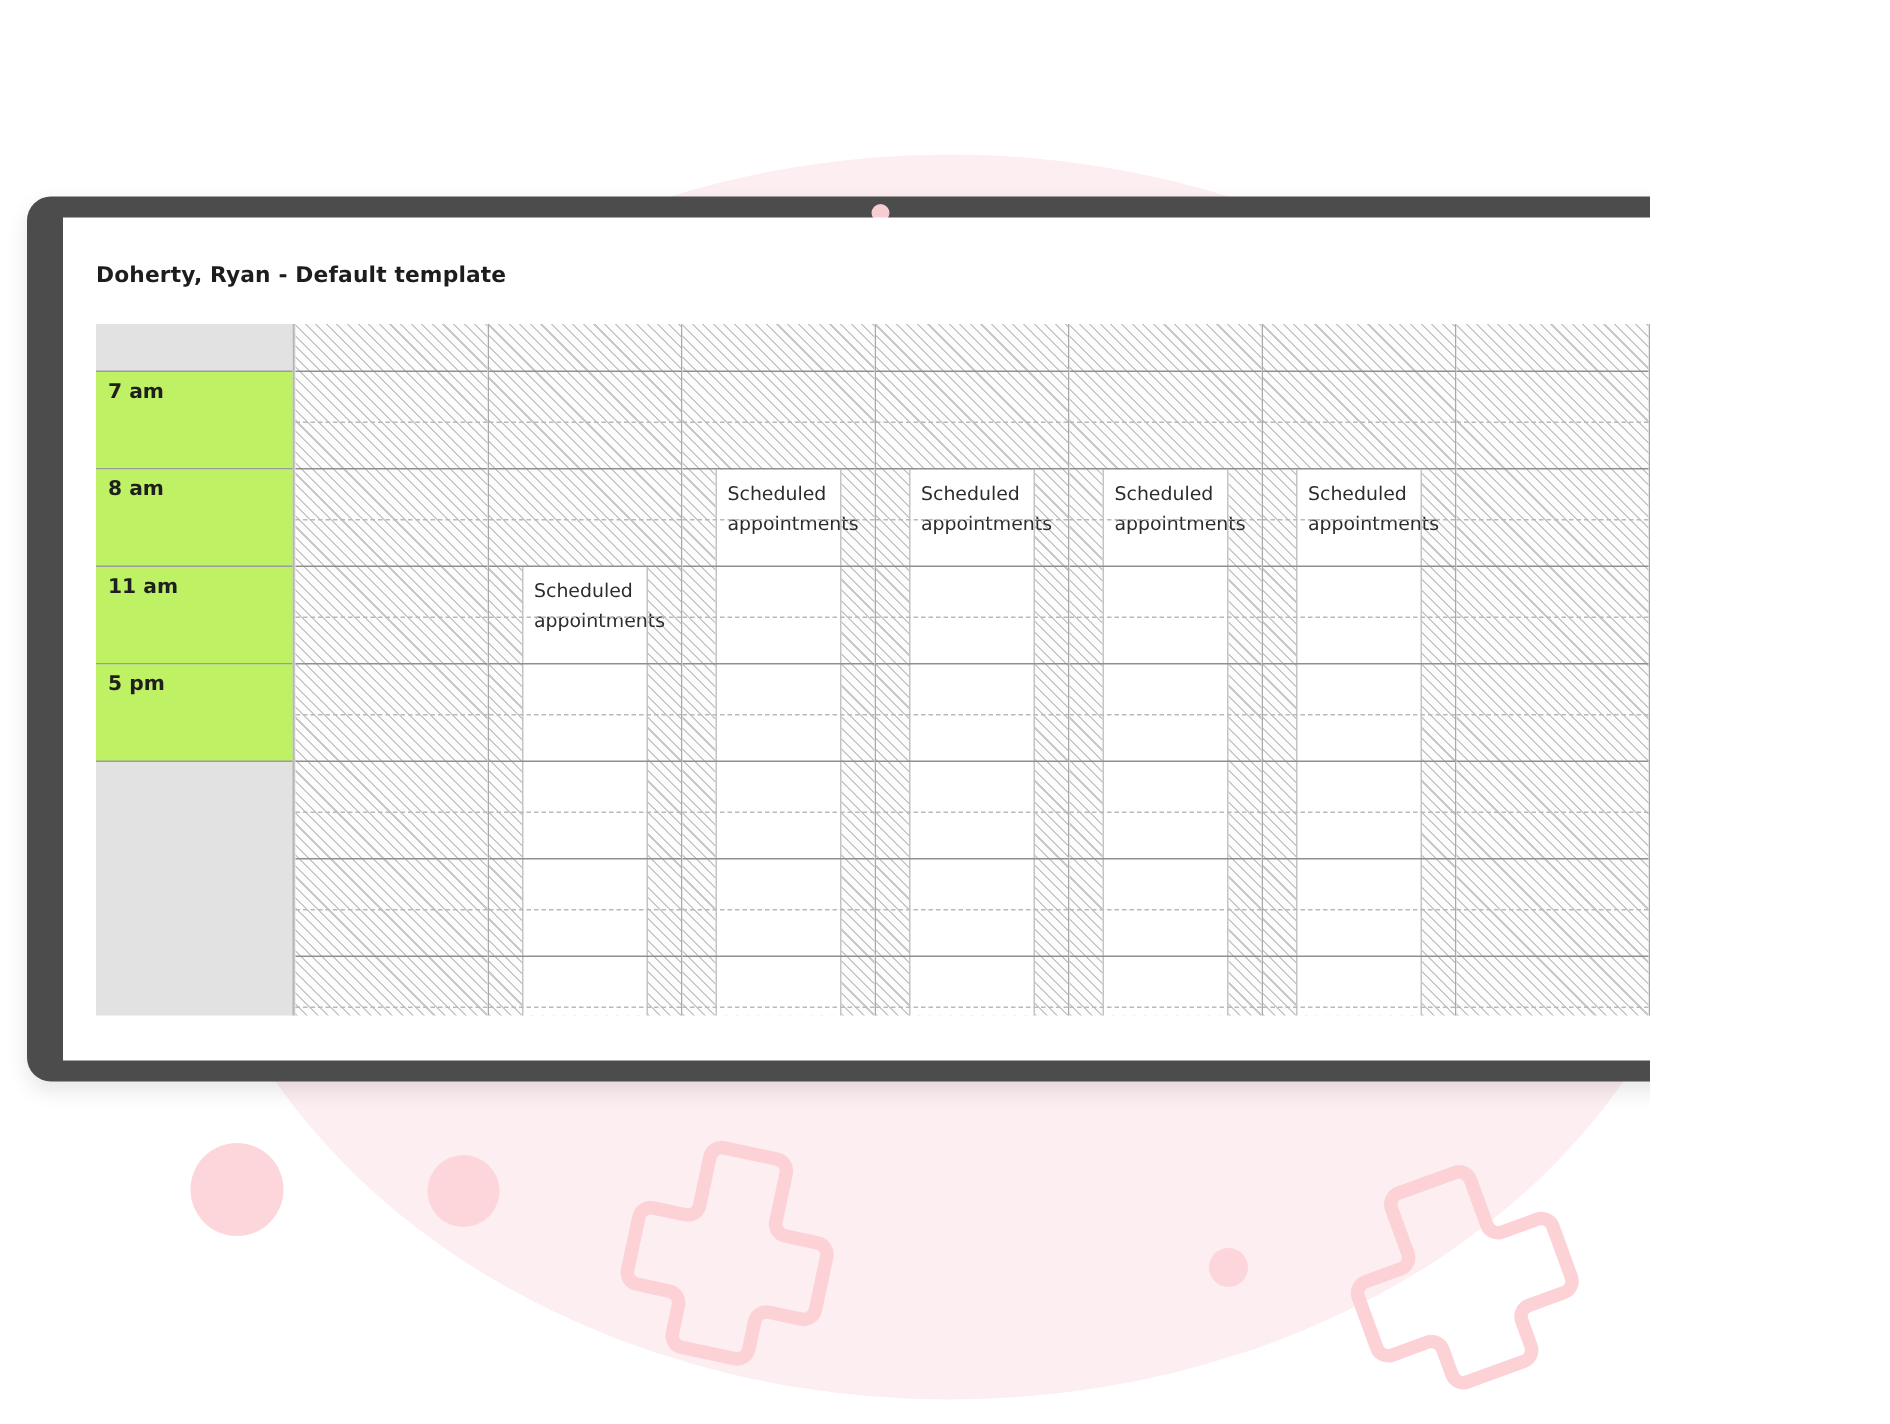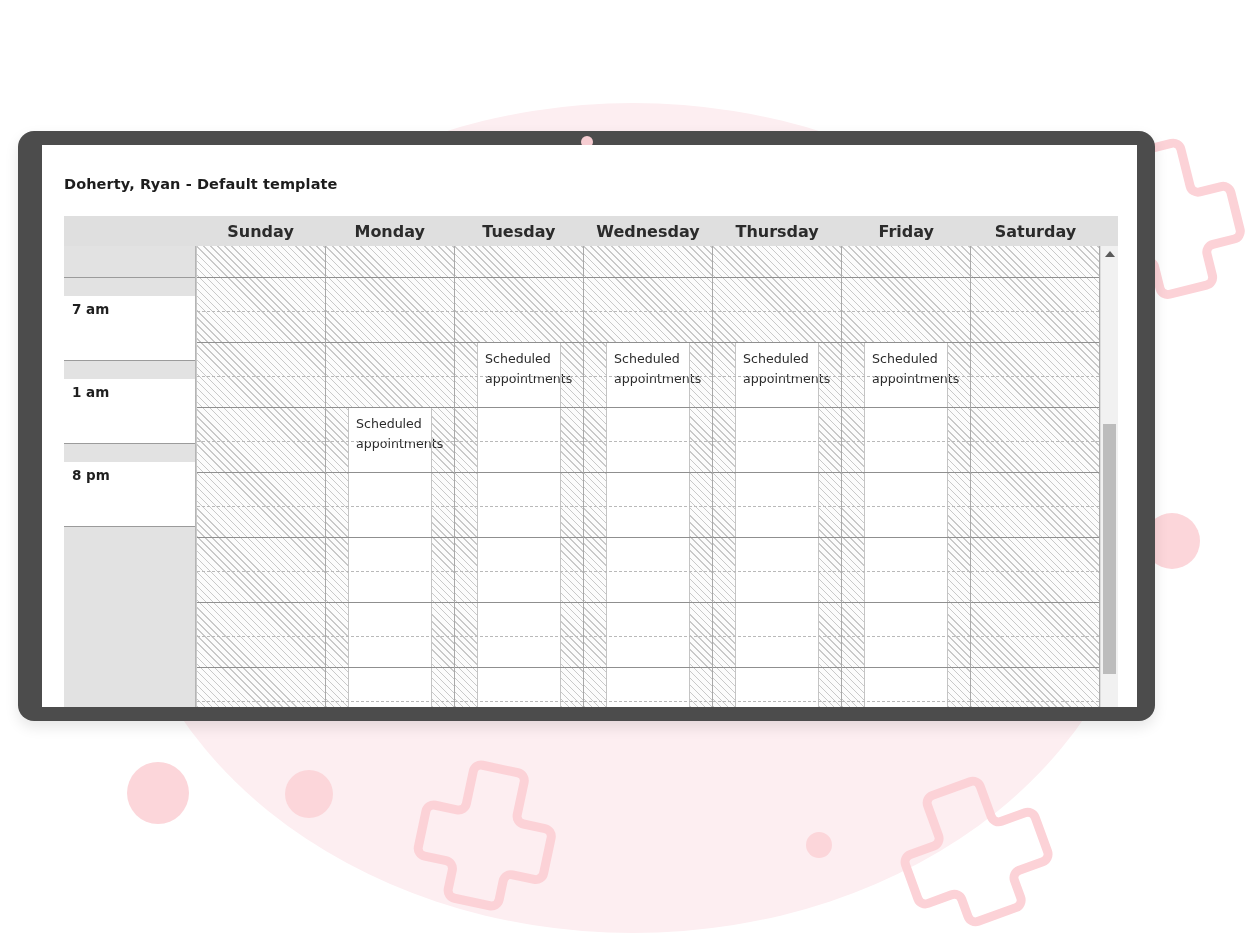--- a/index.html
+++ b/index.html
@@ -4,21 +4,21 @@
 <style>
   html, body {
     margin: 0; padding: 0;
     width: 1260px; height: 949px;
     background: #ffffff;
     font-family: "DejaVu Sans", sans-serif;
     overflow: hidden;
   }
   #stage {
     position: relative;
-    width: 1260px; height: 949px;
+    width: 1100px; height: 949px;
     background: #ffffff;
     overflow: hidden;
   }
 
   
   .bg-layer { position: absolute; inset: 0; overflow: hidden; pointer-events: none; }
   .blob {
     position: absolute;
     left: 118px; top: 103px;
     width: 1030px; height: 830px;
@@ -121,23 +121,22 @@
   .gutter-spacer {
     height: 32px;
     box-sizing: border-box;
     border-bottom: 1px solid #9b9b9b;
     background: #e2e2e2;
   }
   .gutter-row {
     height: 65px;
     box-sizing: border-box;
     border-bottom: 1px solid #9b9b9b;
-    background: #ffffff;
+    background: #bef264;
     position: relative;
-    margin-top: 18px;
   }
   .gutter-row .tlabel {
     position: absolute;
     left: 8px; top: 5px;
     font-size: 13.5px;
     font-weight: bold;
     color: #1f1f1f;
   }
 
   .days {
@@ -268,44 +267,36 @@
 
   <div class="device">
     <span class="camera"></span>
 
     <div class="screen">
 
       <div class="app-title">Doherty, Ryan - Default template</div>
 
       <div class="cal">
 
-        <div class="cal-head">
-          <div class="corner"></div>
-          <div class="dayname">Sunday</div>
-          <div class="dayname">Monday</div>
-          <div class="dayname">Tuesday</div>
-          <div class="dayname">Wednesday</div>
-          <div class="dayname">Thursday</div>
-          <div class="dayname">Friday</div>
-          <div class="dayname">Saturday</div>
-          <div class="scrollpad"></div>
-        </div>
 
         <div class="cal-body">
 
           <div class="gutter">
             <div class="gutter-spacer"></div>
             <div class="gutter-row">
                 <span class="tlabel">7 am</span>
               </div>
             <div class="gutter-row">
-                <span class="tlabel">1 am</span>
+                <span class="tlabel">8 am</span>
               </div>
             <div class="gutter-row">
-                <span class="tlabel">8 pm</span>
+                <span class="tlabel">11 am</span>
+              </div>
+            <div class="gutter-row">
+                <span class="tlabel">5 pm</span>
               </div>
           </div>
 
           <div class="days">
 
             <div class="daycol">
               <div class="hatch"></div>
               <div class="hlines">
                   <div class="hline-hour" style="top: 31px;"></div>
                   <div class="hline-half" style="top: 64.5px;"></div>

